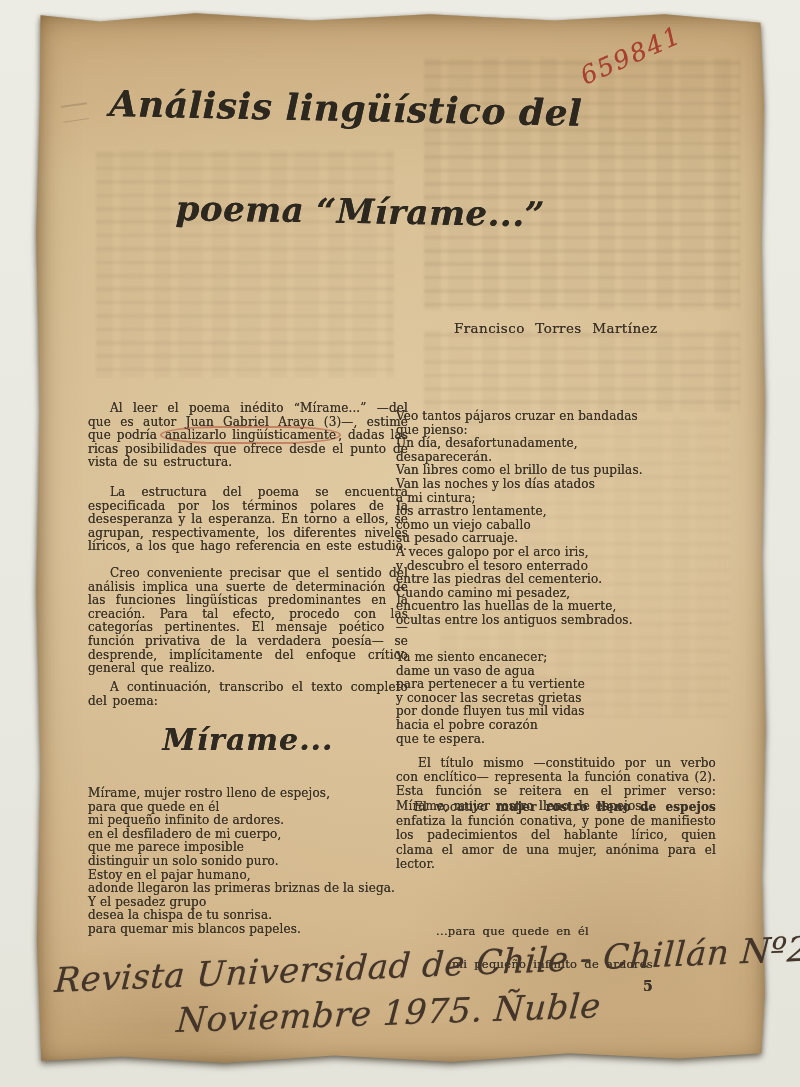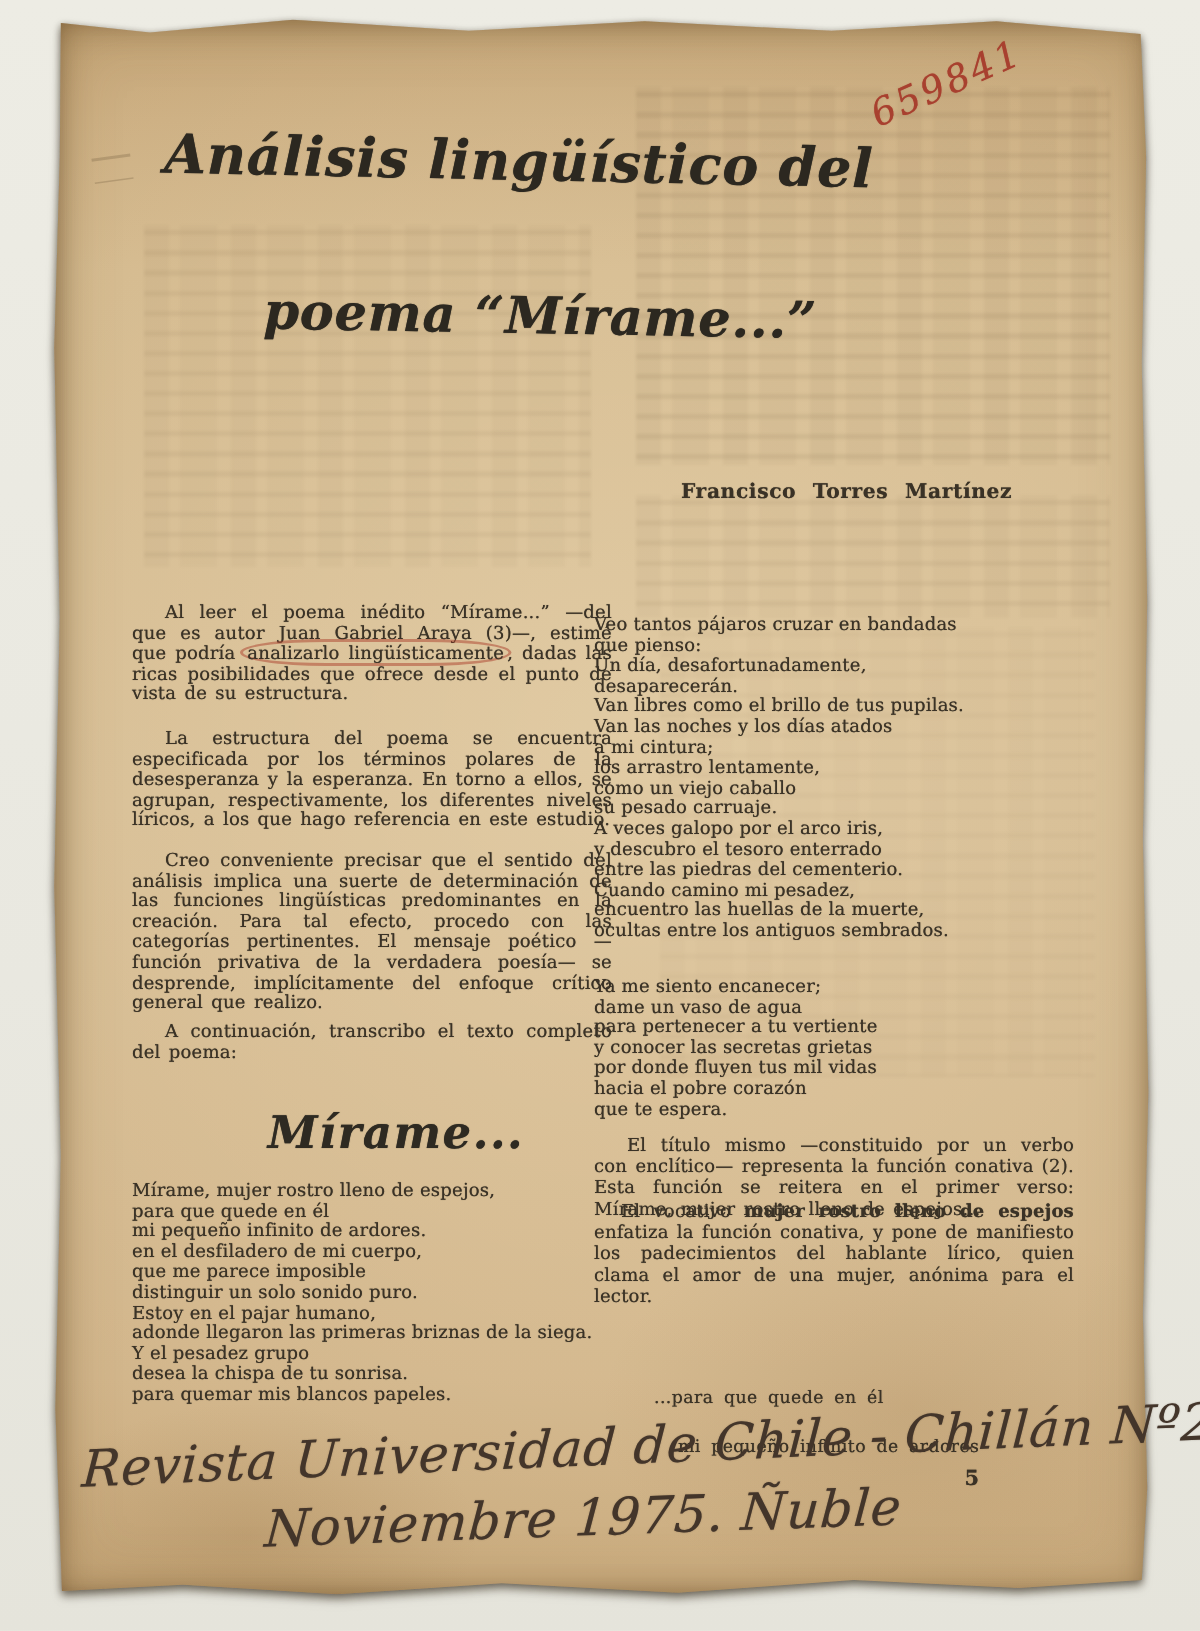--- a/index.html
+++ b/index.html
@@ -41,21 +41,21 @@
     text-shadow:0 0 .6px rgba(44,40,32,.9);
     transform-origin:left top;
   }
   .catalog{
     position:absolute;left:576px;top:64px;
     color:#a8402f;font-style:italic;font-size:25px;letter-spacing:2px;
     transform:rotate(-24deg);transform-origin:left top;white-space:nowrap;
     text-shadow:0 0 .6px rgba(168,64,47,.7);
   }
   .author{
-    position:absolute;left:454px;top:320px;font-size:13.5px;font-weight:bold;
+    position:absolute;left:454px;top:320px;font-size:13.5px;font-weight:normal;
     letter-spacing:.4px;word-spacing:6px;white-space:nowrap;
   }
   .para{
     position:absolute;width:320px;font-size:12px;line-height:13.6px;
     text-align:justify;text-indent:22px;letter-spacing:.15px;word-spacing:1.5px;
   }
   .circled{
     border:2px solid rgba(172,64,44,.5);
     border-radius:70px/11px;padding:0 3px;margin:0 -3px;
   }
@@ -104,21 +104,21 @@
 
   <div class="author print">Francisco Torres Martínez</div>
 
   <p class="para print" style="left:88px;top:402px;margin:0;">
     <span>Al leer el poema inédito “Mírame...” —del que es autor Juan Gabriel Araya (3)—, estimé que podría </span><span class="circled">analizarlo lingüísticamente</span><span>, dadas las ricas posibilidades que ofrece desde el punto de vista de su estructura.</span>
   </p>
   <p class="para print" style="left:88px;top:486px;margin:0;">La estructura del poema se encuentra especificada por los términos polares de la desesperanza y la esperanza. En torno a ellos, se agrupan, respectivamente, los diferentes niveles líricos, a los que hago referencia en este estudio.</p>
   <p class="para print" style="left:88px;top:567px;margin:0;">Creo conveniente precisar que el sentido del análisis implica una suerte de determinación de las funciones lingüísticas predominantes en la creación. Para tal efecto, procedo con las categorías pertinentes. El mensaje poético —función privativa de la verdadera poesía— se desprende, implícitamente del enfoque crítico general que realizo.</p>
   <p class="para print" style="left:88px;top:681px;margin:0;">A continuación, transcribo el texto completo del poema:</p>
 
-  <h2 class="poem-title" style="margin:16px;">Mírame...</h2>
+  <h2 class="poem-title" style="margin:0;">Mírame...</h2>
 
   <div class="poem print" style="left:88px;top:787px;">
       <div class="line">Mírame, mujer rostro lleno de espejos,</div>
       <div class="line">para que quede en él</div>
       <div class="line">mi pequeño infinito de ardores.</div>
       <div class="line">en el desfiladero de mi cuerpo,</div>
       <div class="line">que me parece imposible</div>
       <div class="line">distinguir un solo sonido puro.</div>
       <div class="line">Estoy en el pajar humano,</div>
       <div class="line">adonde llegaron las primeras briznas de la siega.</div>

